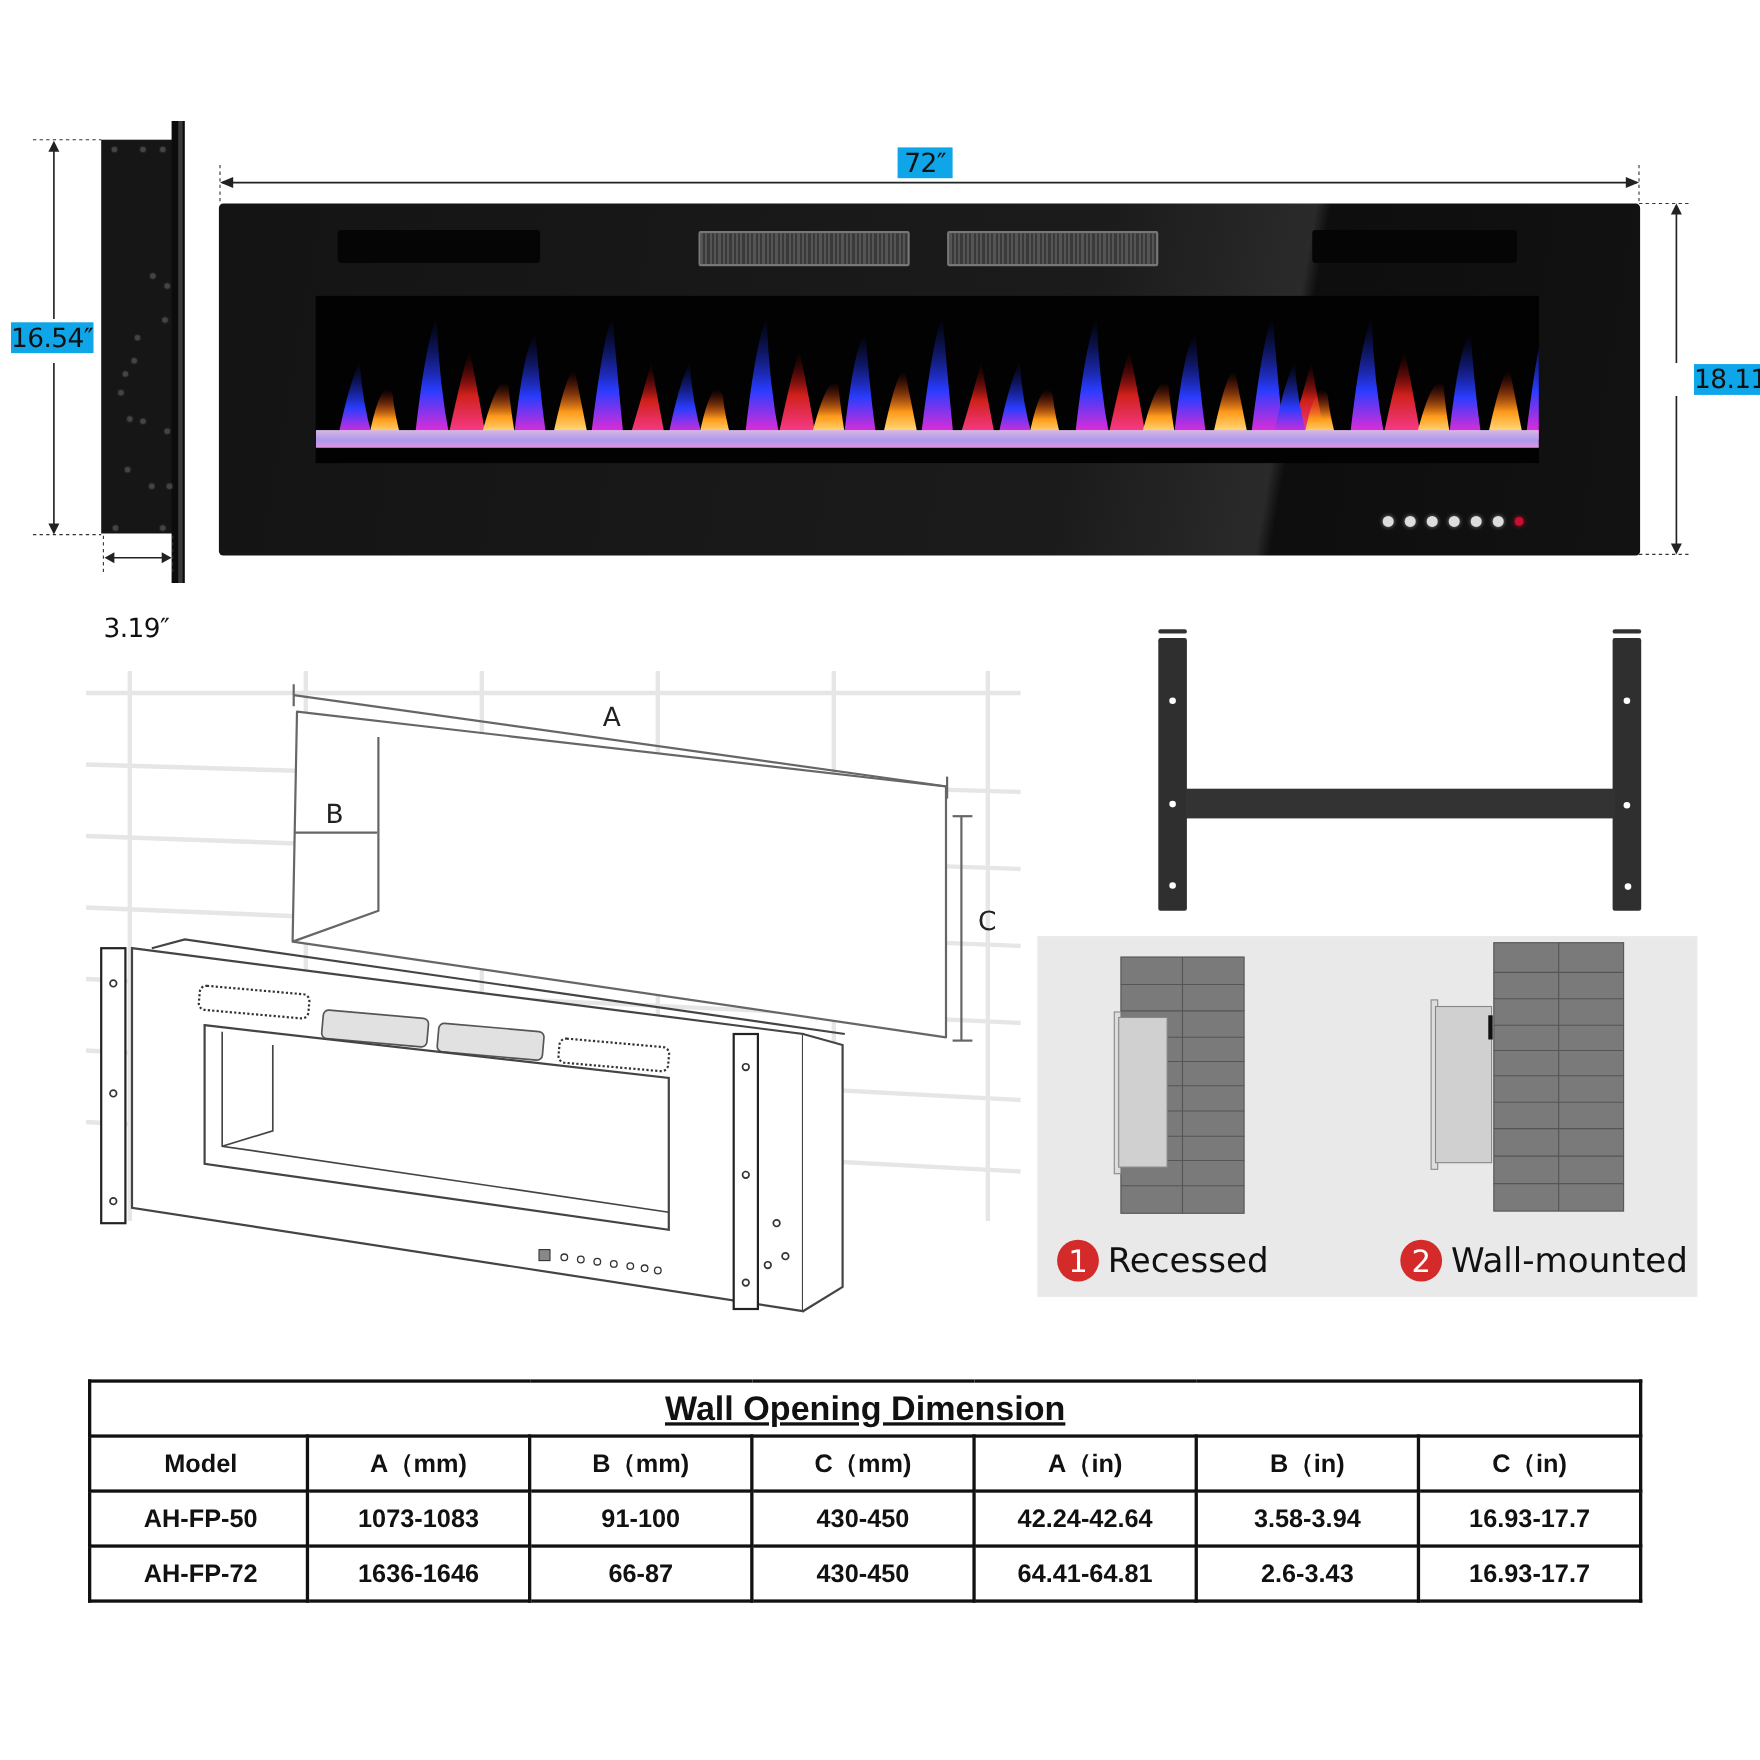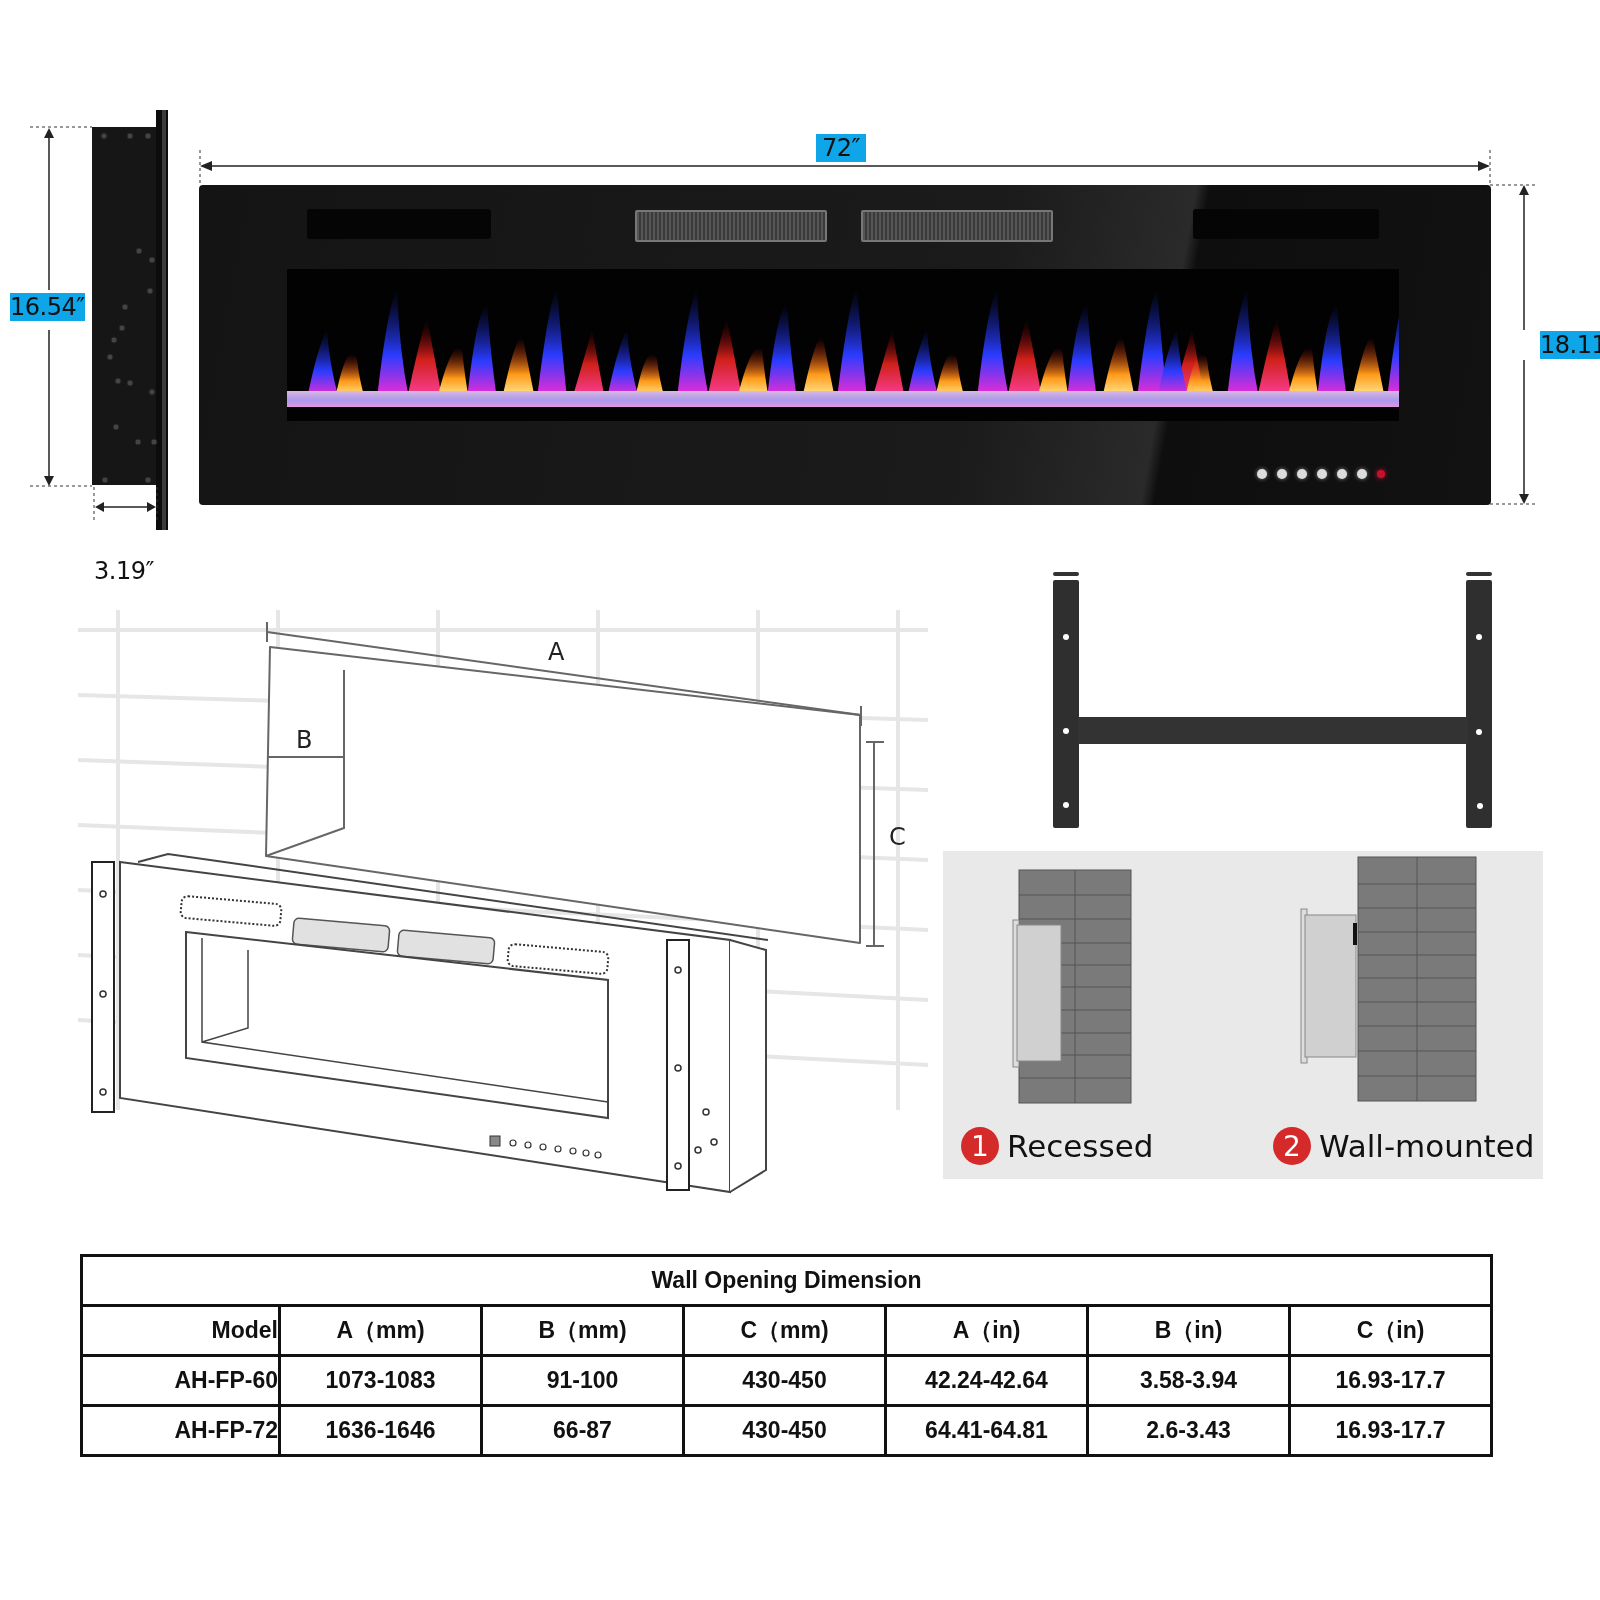--- a/index.html
+++ b/index.html
@@ -2,22 +2,22 @@
 <html><head>
 <meta charset="utf-8">
 <style>
   html, body { margin:0; padding:0; background:#ffffff; }
   body { width:1600px; height:1600px; position:relative; overflow:hidden; font-family:"Liberation Sans", sans-serif; color:#111; }
   .abs { position:absolute; }
   .dimtext { position:absolute; font-family:"DejaVu Sans", sans-serif; font-size:24px; color:#111; letter-spacing:-0.5px; background:#0ea5e9; }
   .table-wrap { position:absolute; left:80px; top:1254px; width:1410px; }
   table.spec { border-collapse:collapse; width:100%; table-layout:fixed; }
   table.spec th, table.spec td { border:3px solid #111; height:47px; font-family:"Liberation Sans", sans-serif; font-weight:bold; font-size:23px; text-align:center; padding:0; }
-  table.spec .title-cell { height:47px; font-size:23px; }
-  table.spec td.model, table.spec th.model { text-align:right; padding-left:4px; }
+  table.spec .title-cell { height:47px; font-size:31px;text-decoration:underline; }
+  table.spec td.model, table.spec th.model { text-align:center; padding-left:4px; }
   .mount-panel { position:absolute; left:943px; top:851px; width:600px; height:328px; background:#e9e9e9; }
   .mount-label { position:absolute; display:flex; align-items:center; gap:8px; font-family:"DejaVu Sans", sans-serif; font-size:31px; color:#111; }
   .num-badge { width:38px; height:38px; border-radius:50%; background:#d42a2a; color:#fff; font-size:28px; display:flex; align-items:center; justify-content:center; font-family:"DejaVu Sans", sans-serif; }
 </style>
 </head>
 <body>
 
 <svg class="abs" style="left:0;top:100px" width="200" height="450" viewBox="0 0 200 450">
 
   <line x1="30" y1="27" x2="92" y2="27" stroke="#333" stroke-dasharray="3,3" stroke-width="1"></line>
@@ -278,21 +278,21 @@
     <tr>
       <th class="model">Model</th>
       <th>A（mm)</th>
       <th>B（mm)</th>
       <th>C（mm)</th>
       <th>A（in)</th>
       <th>B（in)</th>
       <th>C（in)</th>
     </tr>
     <tr>
-      <td class="model">AH-FP-60</td>
+      <td class="model">AH-FP-50</td>
       <td>1073-1083</td>
       <td>91-100</td>
       <td>430-450</td>
       <td>42.24-42.64</td>
       <td>3.58-3.94</td>
       <td>16.93-17.7</td>
     </tr>
     <tr>
       <td class="model">AH-FP-72</td>
       <td>1636-1646</td>

